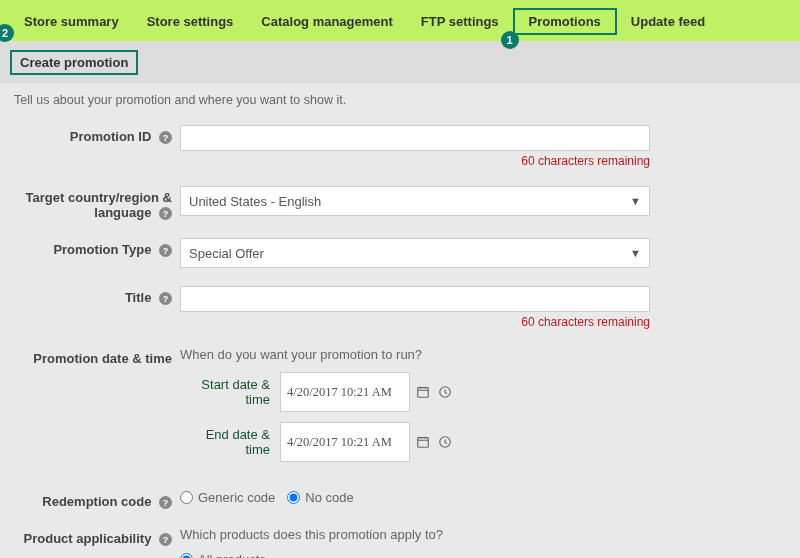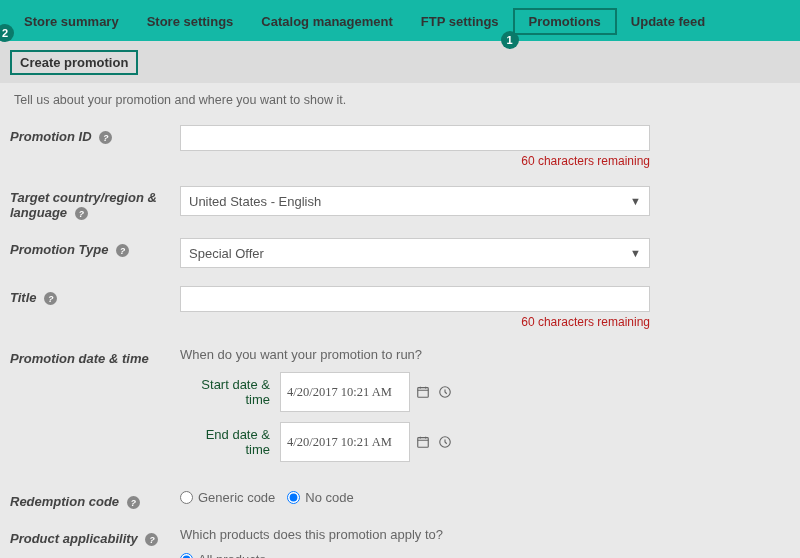--- a/index.html
+++ b/index.html
@@ -8,21 +8,21 @@
     font-size: 13px;
     color: #333;
     background: #fff;
     width: 800px;
   }
   .tabs {
     display: flex;
     align-items: center;
     border-bottom: 1px solid #ddd;
     padding: 8px 10px 6px 10px;
-    background: #14b8a6;
+    background: #bef264;
     position: relative;
   }
   .tab {
     padding: 6px 14px;
     font-weight: 600;
     font-size: 13px;
     color: #333;
     cursor: pointer;
   }
   .tab.selected {
@@ -50,26 +50,26 @@
     margin-bottom: 18px;
     padding-left: 4px;
   }
   .form-row {
     display: flex;
     align-items: flex-start;
     margin-bottom: 18px;
   }
   .label-col {
     width: 170px;
+    text-align: right;
     font-weight: 600;
     font-size: 13px;
     color: #444;
     padding-right: 8px;
     padding-top: 4px;
-    font-style: italic;
   }
   .field-col {
     flex: 1;
     display: flex;
     flex-direction: column;
   }
   .help-icon {
     display: inline-flex;
     align-items: center;
     justify-content: center;

